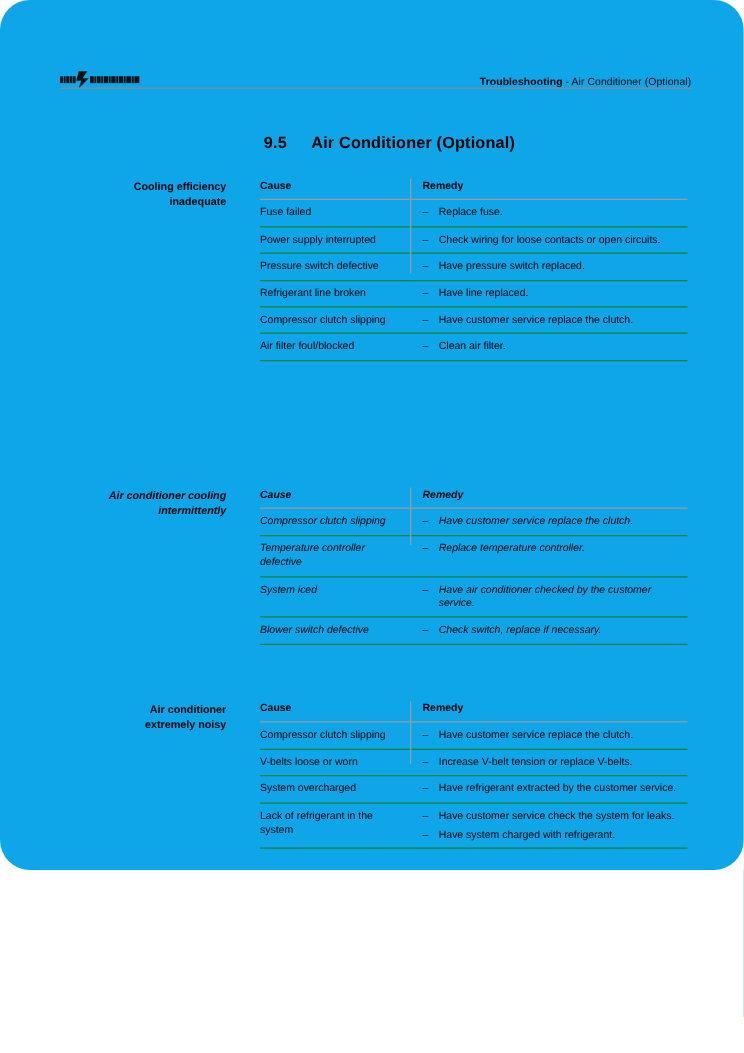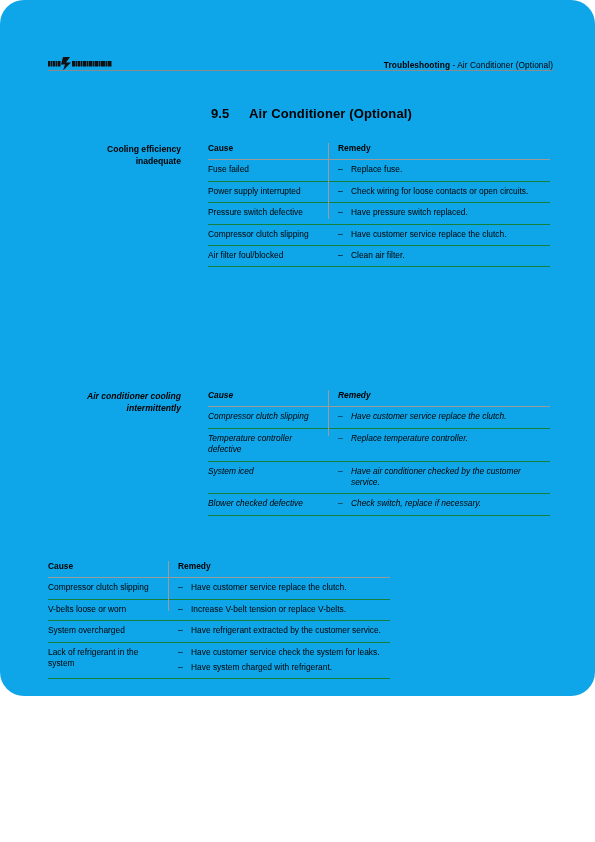--- a/index.html
+++ b/index.html
@@ -233,20 +233,29 @@
               <tr>
                 <td class="cause">Pressure switch defective</td>
                 <td class="remedy">
                   <div class="rem-item">
                     <span class="dash">–</span>
                     <span class="rem-text">Have pressure switch replaced.</span>
                   </div>
                 </td>
               </tr>
               <tr>
+                <td class="cause">Refrigerant line broken</td>
+                <td class="remedy">
+                  <div class="rem-item">
+                    <span class="dash">–</span>
+                    <span class="rem-text">Have line replaced.</span>
+                  </div>
+                </td>
+              </tr>
+              <tr>
                 <td class="cause">Compressor clutch slipping</td>
                 <td class="remedy">
                   <div class="rem-item">
                     <span class="dash">–</span>
                     <span class="rem-text">Have customer service replace the clutch.</span>
                   </div>
                 </td>
               </tr>
               <tr>
                 <td class="cause">Air filter foul/blocked</td>
@@ -303,36 +312,40 @@
               <tr>
                 <td class="cause">System iced</td>
                 <td class="remedy">
                   <div class="rem-item">
                     <span class="dash">–</span>
                     <span class="rem-text">Have air conditioner checked by the customer service.</span>
                   </div>
                 </td>
               </tr>
               <tr>
-                <td class="cause">Blower checked defective</td>
+                <td class="cause">Blower switch defective</td>
                 <td class="remedy">
                   <div class="rem-item">
                     <span class="dash">–</span>
                     <span class="rem-text">Check switch, replace if necessary.</span>
                   </div>
                 </td>
               </tr>
             </tbody>
           </table>
           <div class="vrule" style="height: 46px;"></div>
         </div>
       </div>
     </div>
   <div class="block" id="block-2" style="top:561px;">
       <div class="block-inner">
+        <div class="side-label">
+          <div>Air conditioner</div>
+          <div>extremely noisy</div>
+        </div>
         <div class="tbl-wrap">
           <table class="tbl">
             <colgroup>
               <col class="c-cause">
               <col class="c-remedy">
             </colgroup>
             <thead>
               <tr>
                 <th class="th-cause">Cause</th>
                 <th class="th-remedy">Remedy</th>

